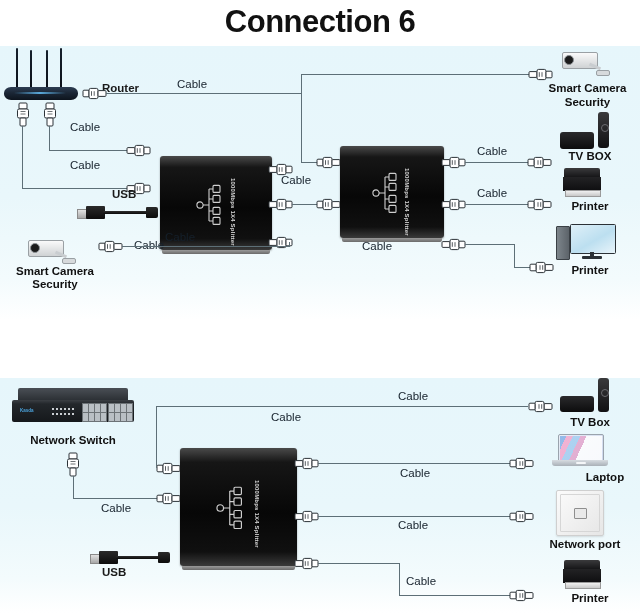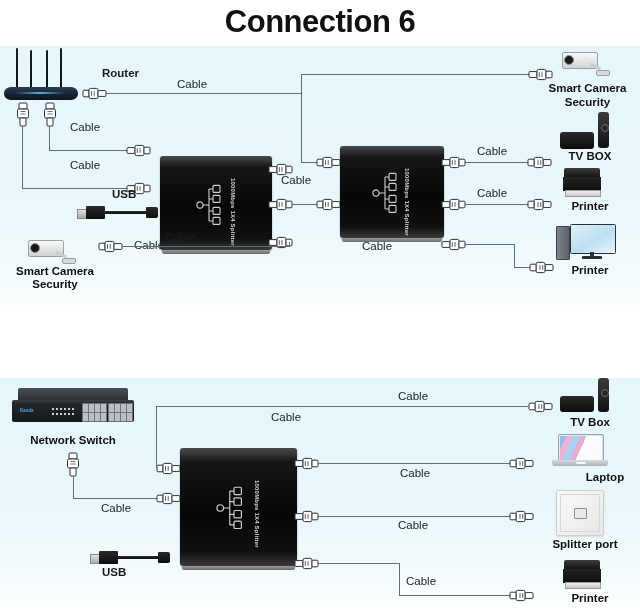--- a/index.html
+++ b/index.html
@@ -134,21 +134,21 @@
   <div class="stage" id="stage1">
 
     <div class="dev" style="left:4px;top:2px;">
       <div class="ant" style="left:12px;top:0px;height:42px;"></div>
       <div class="ant" style="left:26px;top:2px;height:40px;"></div>
       <div class="ant" style="left:42px;top:2px;height:40px;"></div>
       <div class="ant" style="left:56px;top:0px;height:42px;"></div>
       <div class="router-body" style="left:0px;top:39px;"></div>
       <div class="router-glow" style="left:10px;top:44px;width:52px;"></div>
     </div>
-    <div class="lbl b" style="left:62px;top:21px;padding-left:40px;">Router</div>
+    <div class="lbl b" style="left:62px;top:36px;padding-left:40px;">Router</div>
 
     <div class="vplug" style="left:16px;top:56px;">
       <svg viewBox="0 0 14 26">
           <g fill="#fff" stroke="#2c3338" stroke-width="1">
         <rect x="3" y="1" width="8" height="6" rx="1"></rect>
         <rect x="1.5" y="7" width="11" height="9" rx="1.5"></rect>
         <rect x="4" y="16" width="6" height="8" rx="1"></rect>
       </g>
       <g stroke="#2c3338" stroke-width=".7">
             <path d="M4.5 9.5h5M4.5 12h5"></path>
@@ -704,21 +704,21 @@
       <div class="lt-base" style="left:0px;top:26px;width:56px;height:6px;"></div>
       <div class="lt-pad" style="left:24px;top:27.5px;width:10px;height:2px;"></div>
     </div>
     <div class="devlbl" style="left:560px;top:93px;width:90px;">Laptop</div>
 
     <div class="dev" style="left:556px;top:112px;">
       <div class="np-plate" style="left:0px;top:0px;width:46px;height:44px;"></div>
       <div class="np-inner" style="left:4px;top:4px;width:38px;height:36px;"></div>
       <div class="np-jack" style="left:18px;top:18px;width:11px;height:9px;"></div>
     </div>
-    <div class="devlbl" style="left:530px;top:160px;width:110px;">Splitter port</div>
+    <div class="devlbl" style="left:530px;top:160px;width:110px;">Network port</div>
 
     <div class="dev" style="left:562px;top:182px;">
       <div class="pr-top" style="left:2px;top:0px;width:36px;height:9px;"></div>
       <div class="pr-screen" style="left:14px;top:9px;width:10px;height:5px;"></div>
       <div class="pr-mid" style="left:1px;top:9px;width:38px;height:14px;"></div>
       <div class="pr-tray" style="left:3px;top:22px;width:34px;height:5px;"></div>
     </div>
     <div class="devlbl" style="left:545px;top:214px;width:90px;">Printer</div>
 
   </div>

